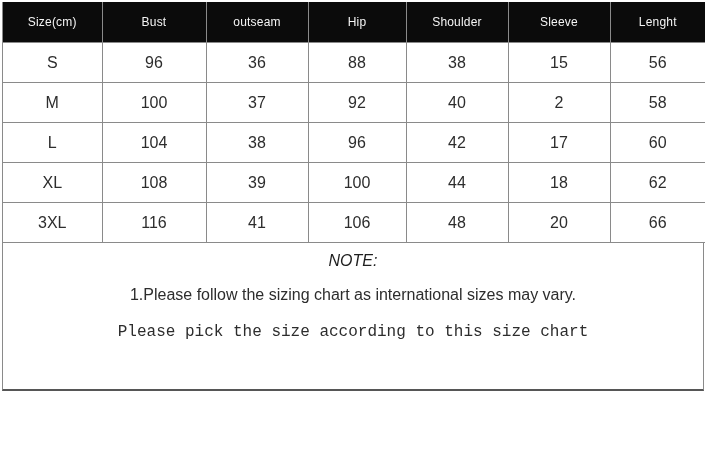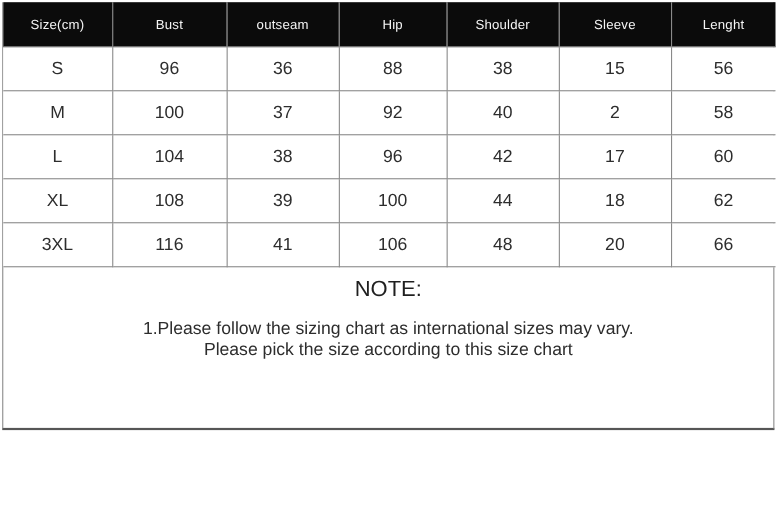--- a/index.html
+++ b/index.html
@@ -47,31 +47,34 @@
   table.size-table tr > *:last-child { border-right: none; }
   .notes {
     height: 146px;
     box-sizing: border-box;
     text-align: center;
     color: #2d2d2d;
     font-size: 16px;
     padding-top: 9px;
   }
   .notes .note-title {
-    font-size: 20px;
+    font-size: 16px;
     color: #1f1f1f;
+    font-style: italic;
   }
   .notes .note-lines {
     margin-top: 15px;
   }
   .notes .note-line {
     line-height: 20px;
     margin-top: 15px;
   }
   .notes .note-footer {
+    margin-top: 18px;
+    font-family: Liberation Mono, monospace;
   }
 </style>
 </head>
 <body>
 
 <div class="size-chart">
   <table class="size-table">
     <colgroup>
       <col style="width:99px">
         <col style="width:104px">

